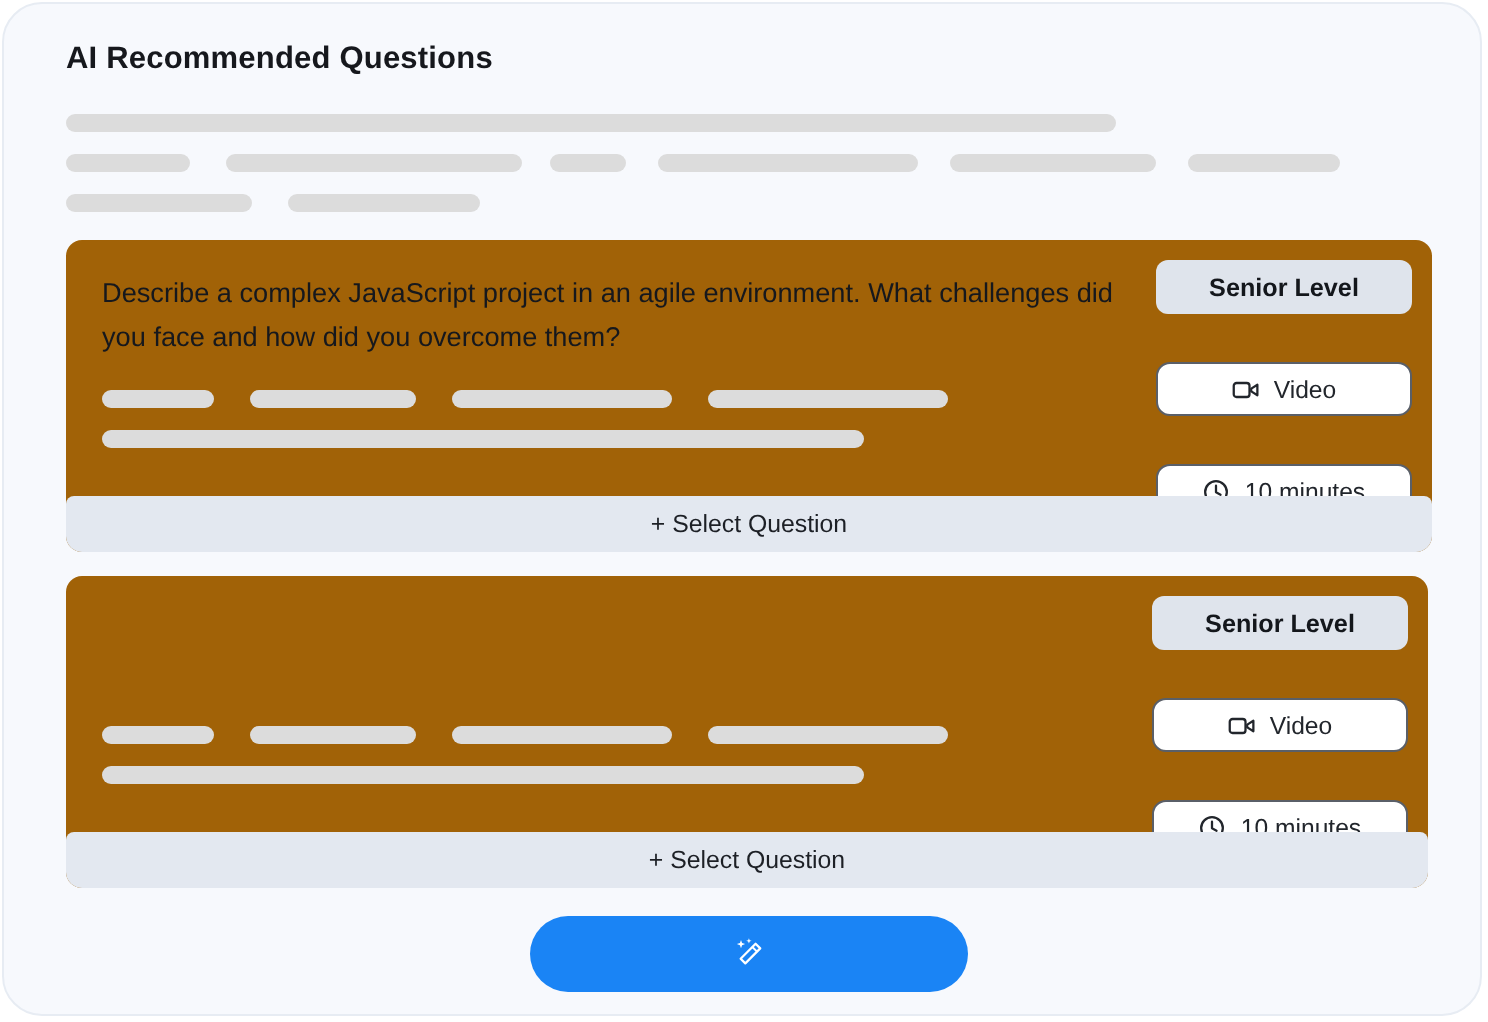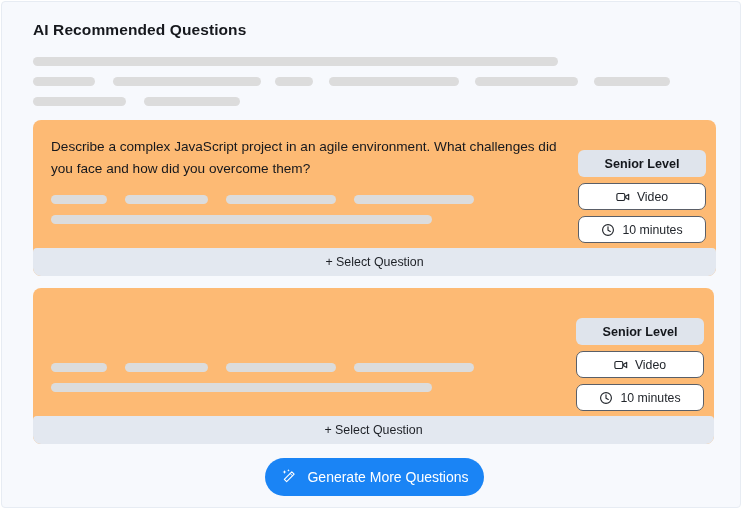--- a/index.html
+++ b/index.html
@@ -15,21 +15,21 @@
   }
 
   .app-frame {
     position: absolute;
     left: 1px;
     top: 1px;
     width: 740px;
     height: 507px;
     background: #f7f9fd;
     border: 1px solid #e7ecf3;
-    border-radius: 4px;
+    border-radius: 20px;
     box-sizing: border-box;
     overflow: hidden;
   }
 
   .panel-title {
     position: absolute;
     left: 31px;
     top: 19px;
     font-size: 15.5px;
     font-weight: bold;
@@ -51,21 +51,21 @@
   .sk-row + .sk-row { margin-top: 11px; }
   .sk-bar {
     height: 9px;
     border-radius: 5px;
     background: #dcdcdc;
   }
 
   
   .q-card {
     position: absolute;
-    background: #fdba74;
+    background: #a16207;
     border-radius: 8px;
     overflow: hidden;
   }
   #card-0 { left: 31px; top: 118px; width: 683px; height: 156px; }
   #card-1 { left: 31px; top: 286px; width: 681px; height: 156px; }
 
   .q-body {
     position: relative;
     height: 119px;
   }
@@ -98,24 +98,23 @@
   .level-badge {
     height: 27px;
     border-radius: 6px;
     background: #dfe4ec;
     color: #14171c;
     font-size: 12.6px;
     font-weight: bold;
     display: flex;
     align-items: center;
     justify-content: center;
-    margin-top: 20px;
   }
   .pill {
-    margin-top: 6px;
+    margin-top: 24px;
     height: 27px;
     border: 1px solid #5a5f68;
     border-radius: 7px;
     background: #ffffff;
     color: #22262c;
     font-size: 12.3px;
     display: flex;
     align-items: center;
     justify-content: center;
     gap: 7px;
@@ -280,16 +279,15 @@
 
   <div class="generate-btn">
     <span class="wand">
       <svg width="18" height="18" viewBox="0 0 20 20">
         <path d="M13.1 4.3 L15.7 6.9 L7.4 15.2 L4.8 12.6 Z" fill="none" stroke="#ffffff" stroke-width="1.25" stroke-linejoin="round"></path>
         <path d="M11.3 6.1 L13.9 8.7" fill="none" stroke="#ffffff" stroke-width="1.1"></path>
         <path d="M5.0 2.2 L5.6 3.9 L7.3 4.5 L5.6 5.1 L5.0 6.8 L4.4 5.1 L2.7 4.5 L4.4 3.9 Z" fill="#ffffff"></path>
         <path d="M9.4 1.2 L9.8 2.3 L10.9 2.7 L9.8 3.1 L9.4 4.2 L9.0 3.1 L7.9 2.7 L9.0 2.3 Z" fill="#ffffff"></path>
       </svg>
     </span>
-    <span>Generate More Questions</span>
   </div>
 
 </div>
 
 </body></html>

